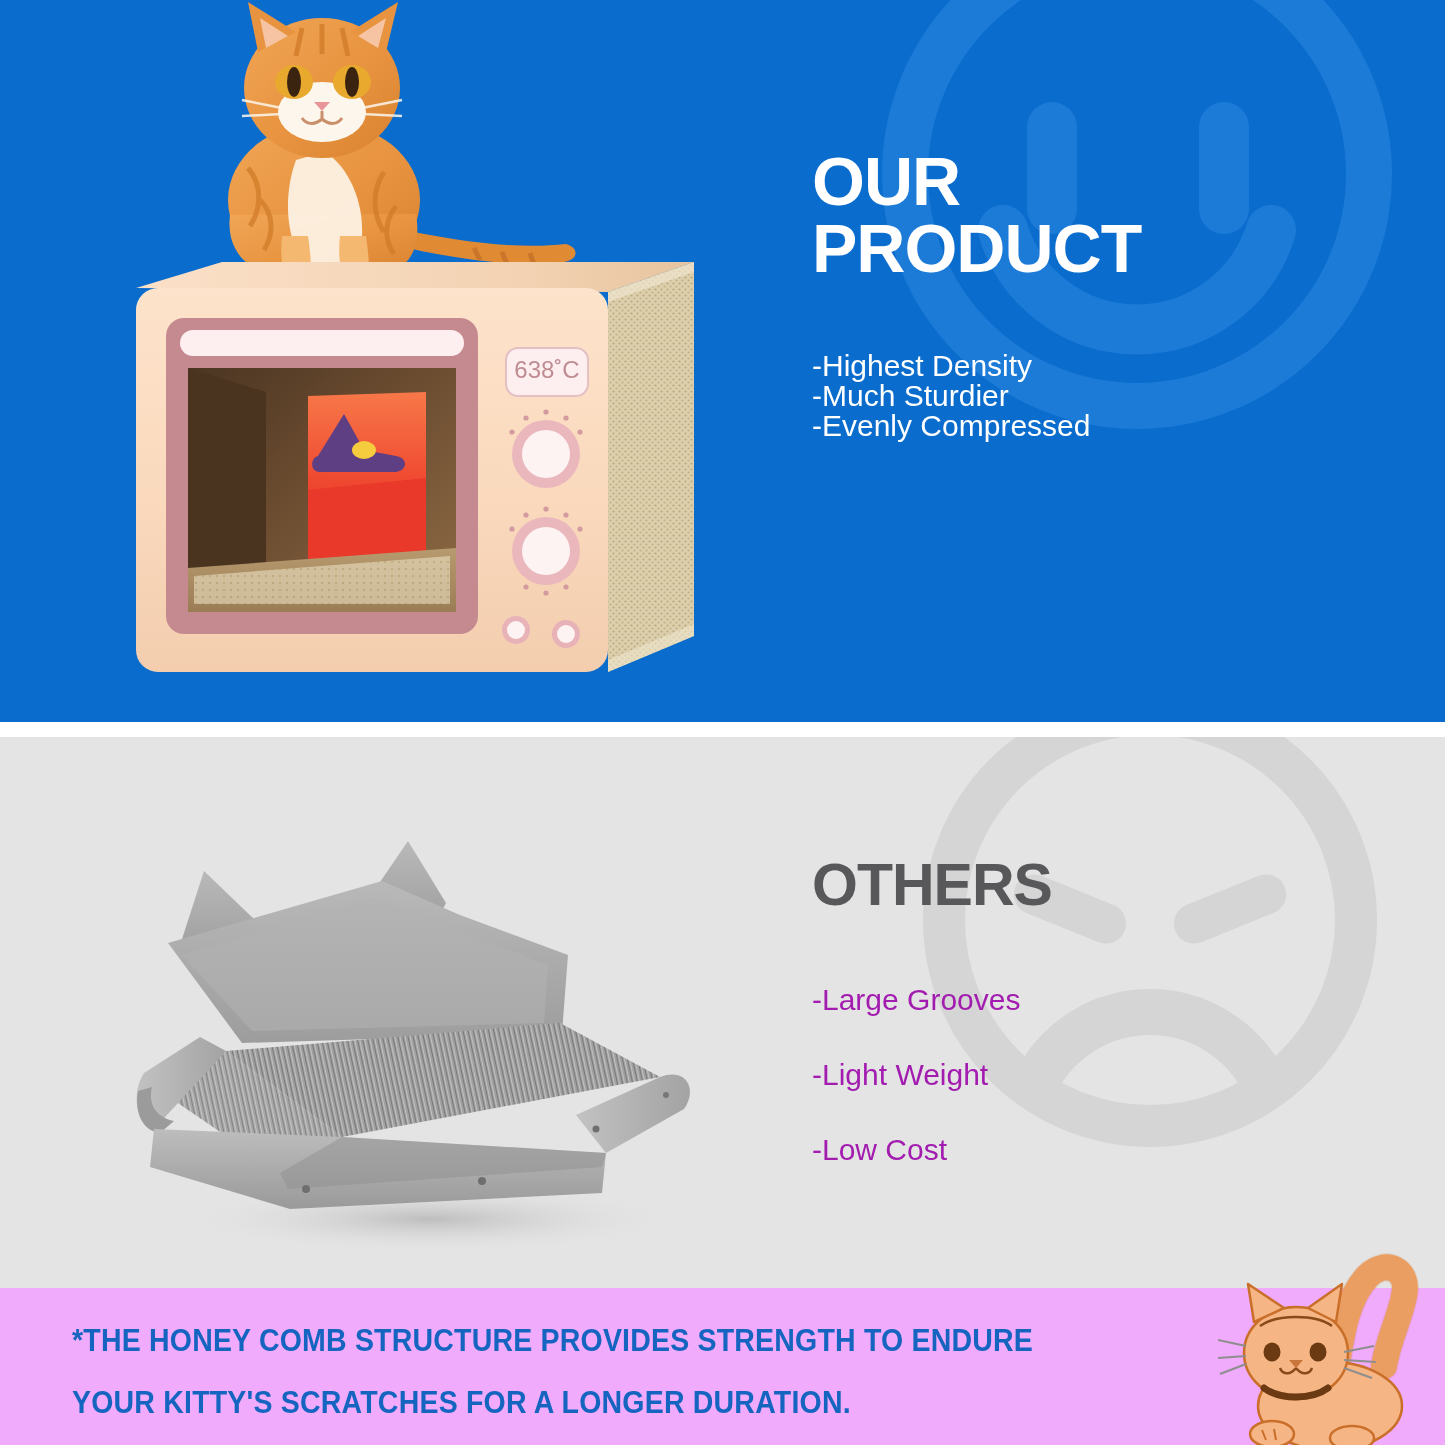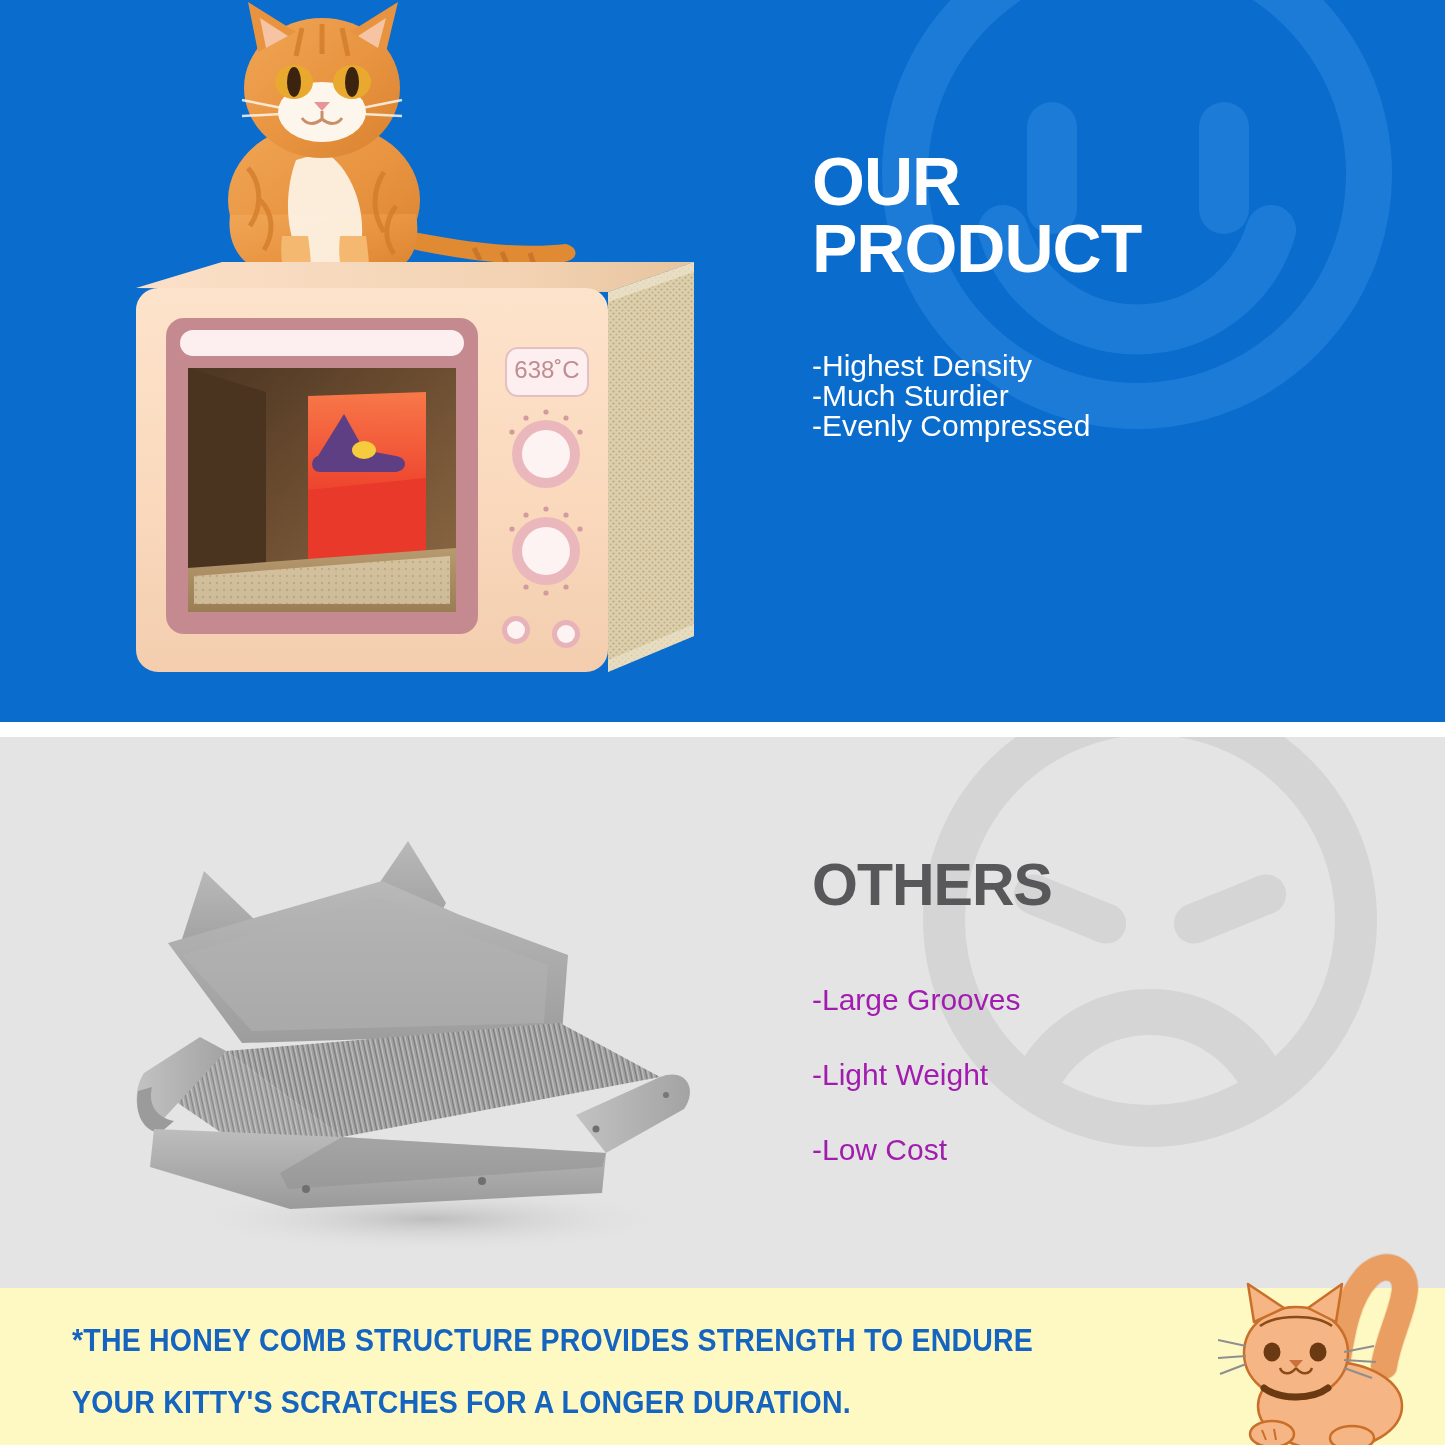--- a/index.html
+++ b/index.html
@@ -50,21 +50,21 @@
   .bullet-others  { color:#a21caf; margin-top:45px; }
   .bullet-others.first { margin-top:70px; }
 
   
   .microwave-stage { position:absolute; left:96px; top:0px; width:620px; height:700px; }
 
   
   .scratcher-stage { position:absolute; left:130px; top:100px; width:600px; height:430px; }
 
   
-  .footer { position:absolute; left:0; top:1288px; width:1445px; height:157px; background:#fef9c3; }
+  .footer { position:absolute; left:0; top:1288px; width:1445px; height:157px; background:#f0abfc; }
   .footer-text {
     position:absolute; left:72px; top:22px; width:1120px;
     color:#1565c0;
     font-size:31px;
     font-weight:bold;
     line-height:2.0;
     letter-spacing:0.2px;
     transform:scaleX(0.92);
     transform-origin:left top;
   }

